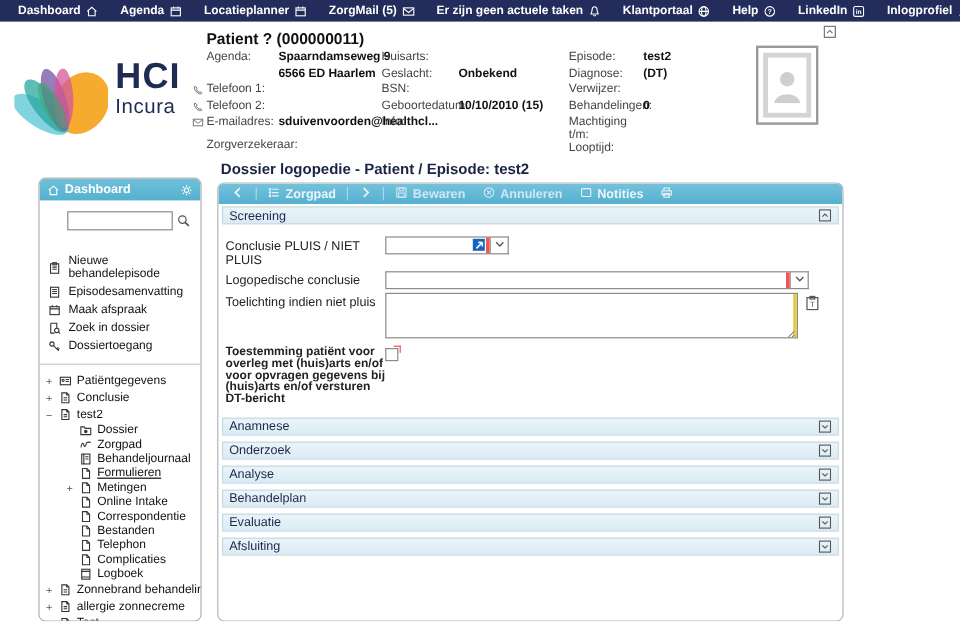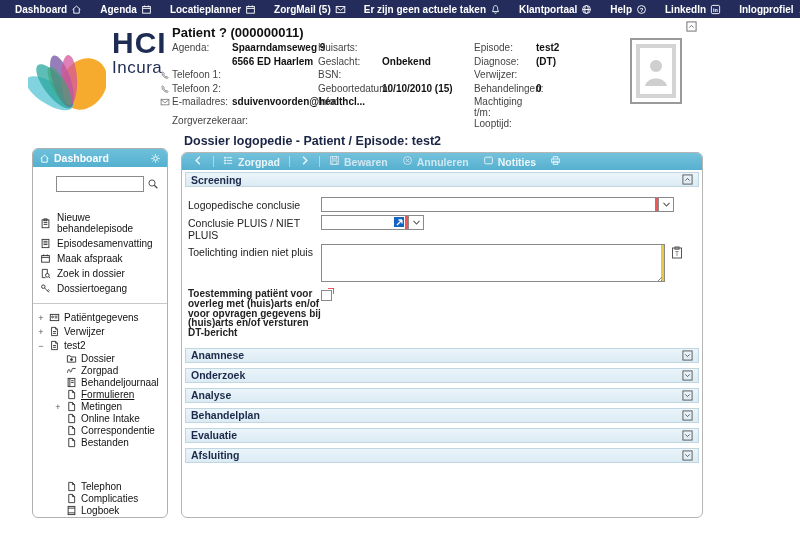--- a/index.html
+++ b/index.html
@@ -9,21 +9,21 @@
 
   
   .topnav { position:absolute; left:0; top:0; width:800px; height:18px; background:#232c5a;
             display:flex; align-items:center; padding:0 6px; }
   .nav-item { display:flex; align-items:center; gap:4px; color:#fff; font-size:10px; font-weight:bold;
               padding:0 9px; height:18px; cursor:pointer; white-space:nowrap; }
   .nav-item .nicon { display:inline-flex; width:11px; height:11px; color:#fff; }
   .nav-item .nicon svg { width:11px; height:11px; }
 
   
-  .logo { position:absolute; left:28px; top:28px; width:150px; height:92px; display:flex; align-items:flex-start; }
+  .logo { position:absolute; left:12px; top:28px; width:150px; height:92px; display:flex; align-items:center; }
   .logo-text { margin-left:6px; color:#1e2c54; }
   .logo-hci { font-size:30px; font-weight:bold; letter-spacing:1px; line-height:30px; }
   .logo-incura { font-size:17px; line-height:20px; letter-spacing:0.5px; }
 
   .patient-title { position:absolute; left:172px; top:25px; font-size:13px; font-weight:bold; color:#101010; }
   .p-col { position:absolute; top:42px; }
   .p-col1 { left:160px; width:158px; }
   .p-col2 { left:318px; width:156px; }
   .p-col3 { left:474px; width:140px; }
   .p-row { display:flex; align-items:flex-start; min-height:13.5px; position:relative; padding-left:12px; }
@@ -81,21 +81,21 @@
   .toolbar { height:17px; background:linear-gradient(#74c2dc,#55b0cf); display:flex; align-items:center;
              color:#e8f5fa; font-size:10.5px; font-weight:bold; padding:0 4px; }
   .tb-btn { display:flex; align-items:center; gap:4px; padding:0 7px; height:17px; cursor:pointer; white-space:nowrap; }
   .tb-btn svg { width:11px; height:11px; }
   .tb-btn.dim { color:#cfe7f2; }
   .tb-sep { width:1px; height:11px; background:rgba(255,255,255,0.45); margin:0 2px; }
 
   .panel-body { position:relative; padding:2px 3px; }
   .collapse-bar { height:15px; background:linear-gradient(#eaf4fa,#dcebf4); border:1px solid #c2d6e2;
                   display:flex; align-items:center; padding:0 5px; margin-bottom:5px; }
-  .collapse-bar .sec-label { font-size:10.5px; font-weight:bold; color:#1b2a4a; }
+  .collapse-bar .sec-label { font-size:10.5px; font-weight:normal; color:#1b2a4a; }
   .sec-toggle { margin-left:auto; width:11px; height:11px; color:#555; cursor:pointer; display:inline-flex; }
   .sec-toggle svg { width:11px; height:11px; }
 
   .screening-body { padding:5px 0 7px 3px; }
   .f-row { display:flex; align-items:flex-start; margin-bottom:3px; }
   .f-label { width:133px; flex:none; font-size:10.5px; color:#222; padding-top:2px; }
   .f-label.bold { font-weight:bold; font-size:10px; line-height:9.8px; padding-top:0; }
   .combo-wrap { position:relative; height:15px; }
   .combo-wrap input { width:100%; height:15px; border:1px solid #8a8a8a; font-size:10px; padding:0 3px;
                       font-family:"Liberation Sans",sans-serif; }
@@ -464,21 +464,21 @@
         <div class="tree-item top" style="padding-left: 4px;">
           <span class="expander">+</span>
           <span class="ticon">
             <svg viewBox="0 0 12 12" fill="none" stroke="currentColor" stroke-width="1">
               <path d="M2.8 1.5 H7.2 L9.2 3.5 V10.5 H2.8 Z"></path>
               <path d="M7.2 1.5 V3.5 H9.2"></path>
               <line x1="4.4" y1="6" x2="7.6" y2="6"></line>
               <line x1="4.4" y1="8" x2="7.6" y2="8"></line>
             </svg>
           </span>
-          <span class="tlabel">Verwijzer</span>
+          <span class="tlabel">Conclusie</span>
         </div>
 
         <div class="tree-item top" style="padding-left: 4px;">
           <span class="expander">−</span>
           <span class="ticon">
             <svg viewBox="0 0 12 12" fill="none" stroke="currentColor" stroke-width="1">
               <path d="M2.8 1.5 H7.2 L9.2 3.5 V10.5 H2.8 Z"></path>
               <path d="M7.2 1.5 V3.5 H9.2"></path>
               <line x1="4.4" y1="6" x2="7.6" y2="6"></line>
               <line x1="4.4" y1="8" x2="7.6" y2="8"></line>
@@ -569,21 +569,21 @@
           <span class="expander noexp"></span>
           <span class="ticon">
             <svg viewBox="0 0 12 12" fill="none" stroke="currentColor" stroke-width="1">
               <path d="M3 1.5 H7 L9.4 3.9 V10.5 H3 Z"></path>
               <path d="M7 1.5 V3.9 H9.4"></path>
             </svg>
           </span>
           <span class="tlabel">Bestanden</span>
         </div>
 
-        <div class="tree-item sub" style="padding-left: 21px; margin-top: 32px;">
+        <div class="tree-item sub" style="padding-left: 21px;">
           <span class="expander noexp"></span>
           <span class="ticon">
             <svg viewBox="0 0 12 12" fill="none" stroke="currentColor" stroke-width="1">
               <path d="M3 1.5 H7 L9.4 3.9 V10.5 H3 Z"></path>
               <path d="M7 1.5 V3.9 H9.4"></path>
             </svg>
           </span>
           <span class="tlabel">Telephon</span>
         </div>
 
@@ -715,41 +715,41 @@
         <span class="sec-toggle">
             <svg viewBox="0 0 12 12" fill="none" stroke="currentColor" stroke-width="1">
               <rect x="1" y="1" width="10" height="10"></rect>
               <path d="M3.6 7.2 L6 4.8 L8.4 7.2"></path>
             </svg>
           </span>
       </div>
 
       <div class="screening-body">
         <div class="f-row">
-          <span class="f-label">Logopedische conclusie</span>
-          <div class="combo-wrap" style="width:338px;">
-            <input type="text" value="" style="">
-            <span class="stripe-red"></span>
-          </div>
-          <span class="combo-btn">
-              <span><svg viewBox="0 0 12 12" fill="none" stroke="currentColor" stroke-width="1">
-                  <path d="M2 3.8 L6 8 L10 3.8" stroke-width="1.4"></path>
-                </svg></span>
-            </span>
-        </div>
-
-        <div class="f-row">
           <span class="f-label">Conclusie PLUIS / NIET PLUIS</span>
           <div class="combo-wrap" style="width:88px;">
             <input type="text" style="padding-right: 18px;" value="">
             <span class="picker-ico">
               <svg viewBox="0 0 7 7">
                   <path d="M1 6 L6 1 M6 1 H2.5 M6 1 V4.5" stroke="#fff" stroke-width="1.3" fill="none"></path>
                 </svg>
             </span>
+            <span class="stripe-red"></span>
+          </div>
+          <span class="combo-btn">
+              <span><svg viewBox="0 0 12 12" fill="none" stroke="currentColor" stroke-width="1">
+                  <path d="M2 3.8 L6 8 L10 3.8" stroke-width="1.4"></path>
+                </svg></span>
+            </span>
+        </div>
+
+        <div class="f-row">
+          <span class="f-label">Logopedische conclusie</span>
+          <div class="combo-wrap" style="width:338px;">
+            <input type="text" value="" style="">
             <span class="stripe-red"></span>
           </div>
           <span class="combo-btn">
               <span><svg viewBox="0 0 12 12" fill="none" stroke="currentColor" stroke-width="1">
                   <path d="M2 3.8 L6 8 L10 3.8" stroke-width="1.4"></path>
                 </svg></span>
             </span>
         </div>
 
         <div class="f-row">

